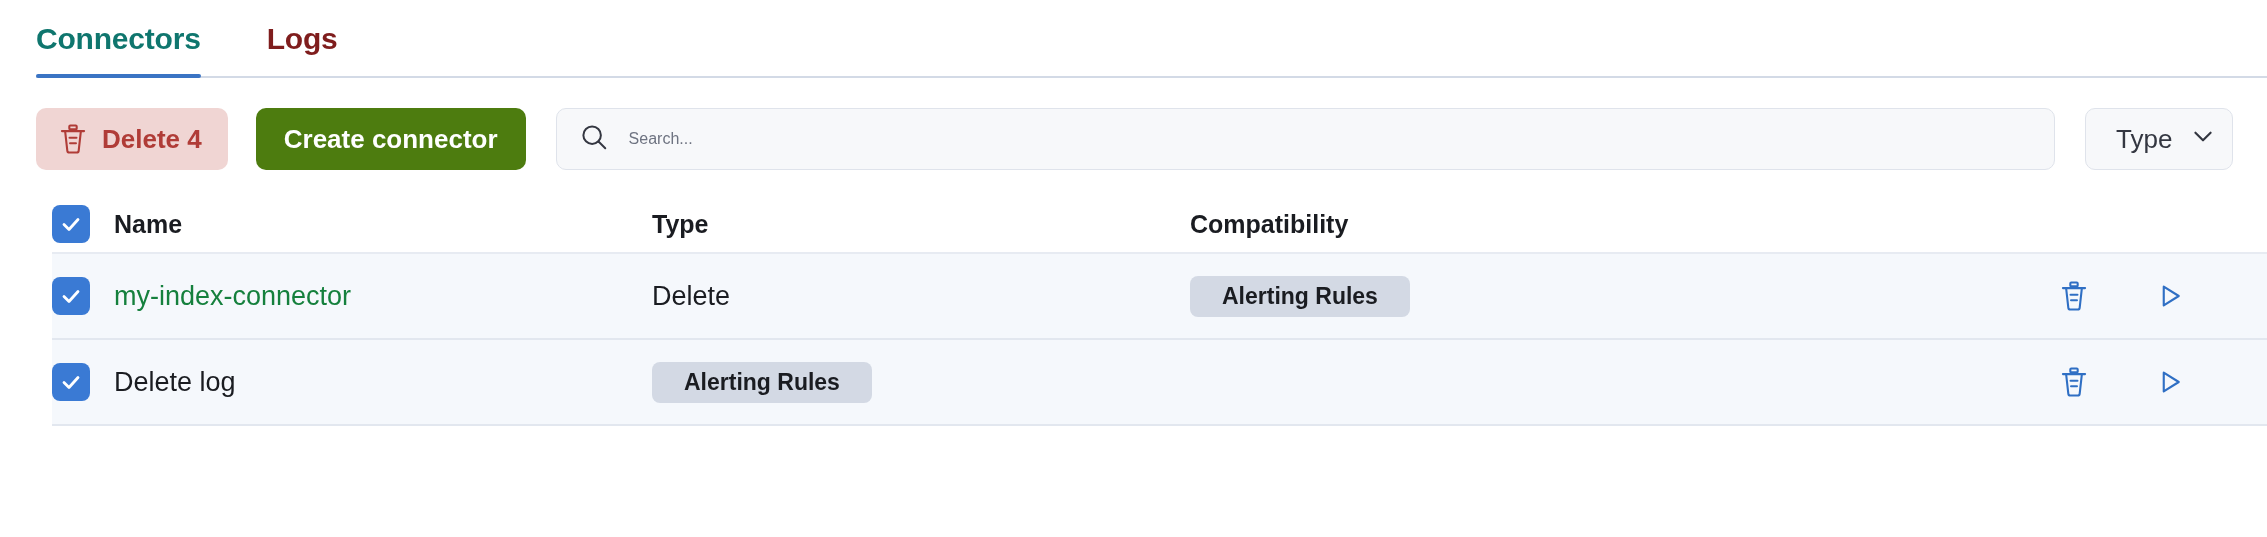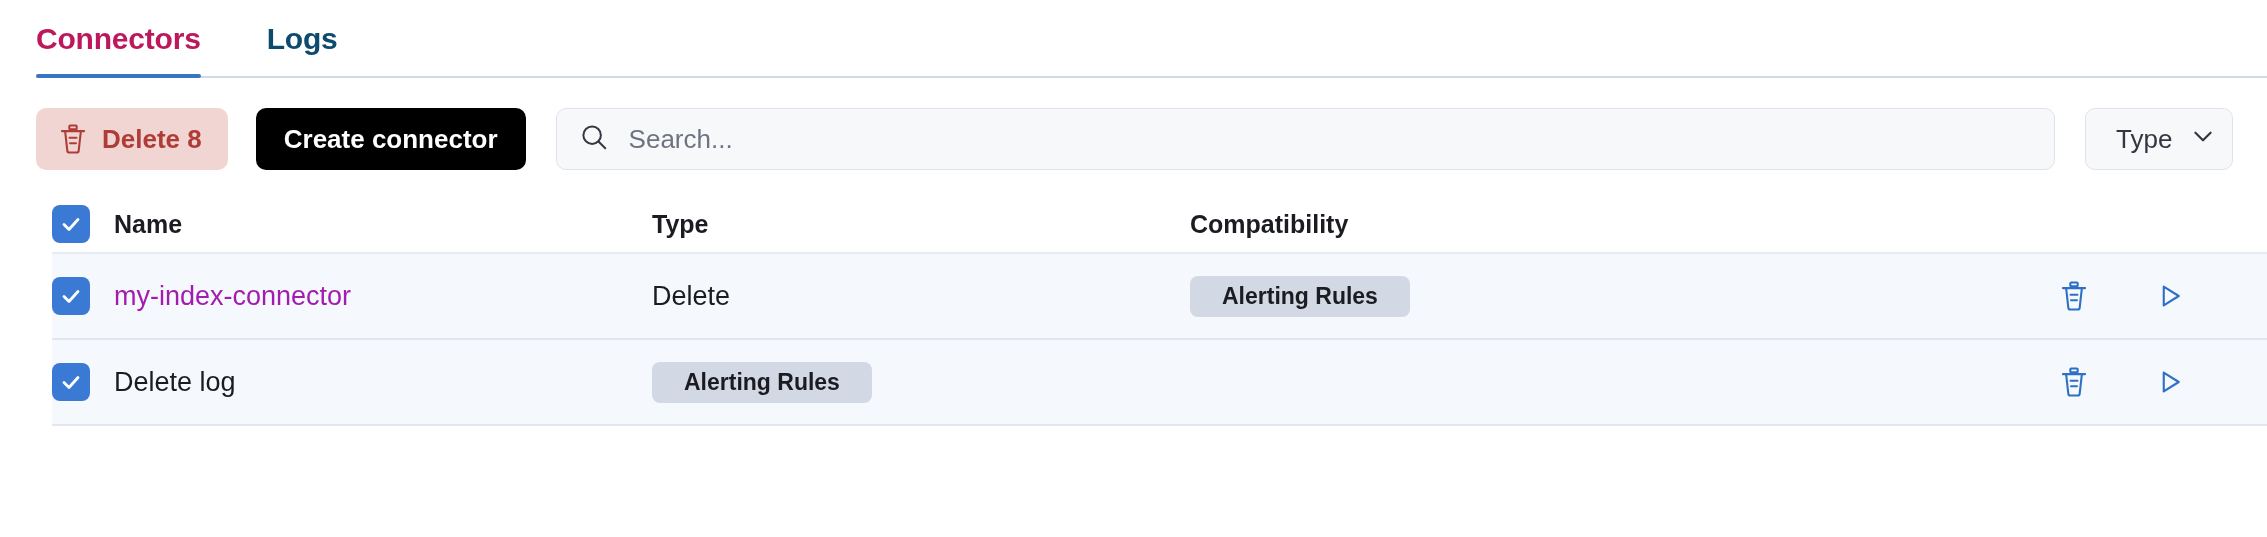--- a/index.html
+++ b/index.html
@@ -35,26 +35,26 @@
   }
   .tab {
     position: relative;
     height: 78px;
     display: flex;
     align-items: center;
     padding: 0 24px;
     font-size: 30px;
     font-weight: bold;
     letter-spacing: -0.2px;
-    color: #0c4a6e;
+    color: #7f1d1d;
     cursor: pointer;
     z-index: 2;
   }
   .tab:first-child { padding-left: 0; padding-right: 34px; }
-  .tab.active { color: #be185d; }
+  .tab.active { color: #0f766e; }
   .tab.active::after {
     content: "";
     position: absolute;
     left: 0;
     right: 34px;
     bottom: 0;
     height: 4px;
     background: #3a74c4;
     border-radius: 2px;
   }
@@ -83,21 +83,21 @@
   }
   .btn-delete {
     background: #f0d5d3;
     color: #b03c37;
     padding: 0 26px 0 22px;
     gap: 14px;
     margin-right: 28px;
   }
   .btn-delete .ico { display: inline-flex; }
   .btn-create {
-    background: #000000;
+    background: #4d7c0f;
     color: #ffffff;
     padding: 0 28px;
     margin-right: 30px;
   }
 
   .search-wrap {
     flex: 1;
     height: 62px;
     background: #f7f8fa;
     border: 1px solid #dfe3eb;
@@ -105,21 +105,21 @@
     display: flex;
     align-items: center;
     padding: 0 22px;
     gap: 20px;
     min-width: 0;
   }
   .search-input {
     border: none;
     outline: none;
     background: transparent;
-    font-size: 26px;
+    font-size: 16px;
     font-family: inherit;
     color: #343741;
     flex: 1;
     min-width: 0;
     padding: 0;
   }
   .search-input::placeholder { color: #6e7381; opacity: 1; }
 
   .type-select {
     margin-left: 30px;
@@ -170,21 +170,21 @@
   .col-compat { flex: 1; min-width: 0; }
   .col-actions { width: 236px; flex: none; display: flex; align-items: center; justify-content: flex-start; gap: 66px; padding-left: 28px; }
 
   .th {
     font-size: 25px;
     font-weight: bold;
     color: #1a1c21;
   }
   .cell-link {
     font-size: 27px;
-    color: #a21caf;
+    color: #15803d;
     cursor: pointer;
     text-decoration: none;
   }
   .cell-text { font-size: 27px; color: #1a1c21; }
 
   .badge {
     display: inline-block;
     background: #d3d9e4;
     color: #1a1c21;
     font-size: 23px;
@@ -213,21 +213,21 @@
   <button class="btn btn-delete">
     <span class="ico">
       <svg width="30" height="32" viewBox="0 0 24 26" fill="none" stroke="#b03c37" stroke-width="1.7" stroke-linecap="round" stroke-linejoin="round">
         <rect x="9" y="2" width="6" height="3.2" rx="0.8"></rect>
         <line x1="3" y1="6.6" x2="21" y2="6.6"></line>
         <path d="M5.6 6.6 L7.4 22.6 C7.5 23.5 8.2 24 9 24 L15 24 C15.8 24 16.5 23.5 16.6 22.6 L18.4 6.6"></path>
         <line x1="9.2" y1="12" x2="14.8" y2="12"></line>
         <line x1="9.6" y1="16.4" x2="14.4" y2="16.4"></line>
       </svg>
     </span>
-    <span>Delete 8</span>
+    <span>Delete 4</span>
   </button>
 
   <button class="btn btn-create">
     <span>Create connector</span>
   </button>
 
   <div class="search-wrap">
     <span>
       <svg width="30" height="30" viewBox="0 0 24 24" fill="none" stroke="#343741" stroke-width="1.6" stroke-linecap="round">
         <circle cx="10.5" cy="10.5" r="7"></circle>

